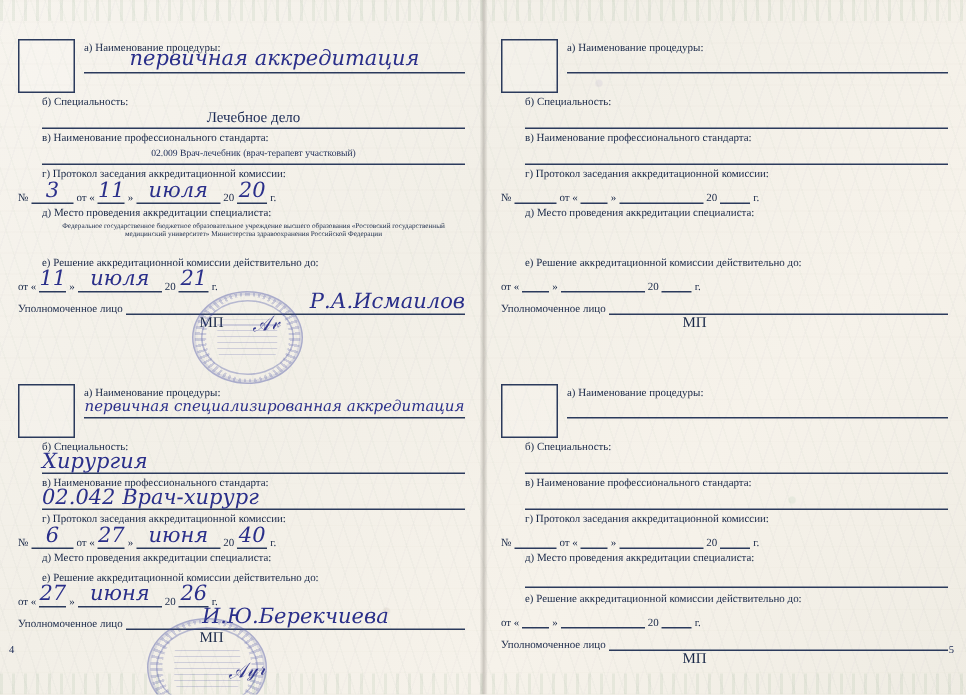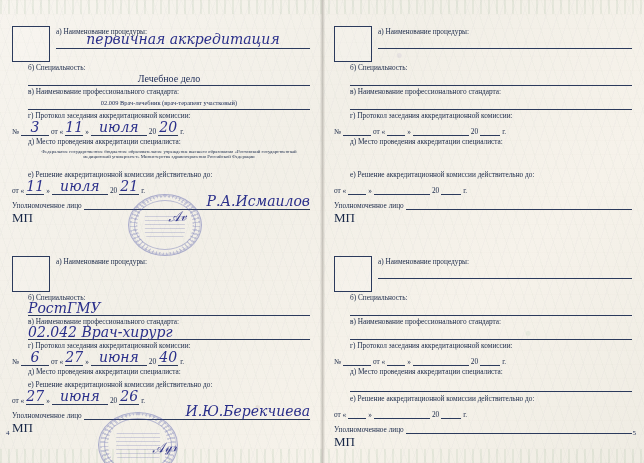--- a/index.html
+++ b/index.html
@@ -144,22 +144,22 @@
     left: 0; right: 0;
     bottom: 0px;
     text-align: center;
   }
   .u.w18 { width: 18px; }
   .u.w20 { width: 20px; }
   .u.w28 { width: 28px; }
   .u.w56 { width: 56px; }
   .u.grow { flex: 1 1 auto; margin-top: 48px; }
   .mp-row {
-    text-align: left;
-    font-size: 13px;
+    text-align: center;
+    font-size: 10px;
     color: #182747;
     padding-right: 40px;
   }
 
   
   .stamp {
     position: absolute;
     border-radius: 50%;
     border: 1.4px solid rgba(60,70,160,0.55);
     box-shadow: 0 0 0 1.6px rgba(60,70,160,0.18) inset;
@@ -324,26 +324,29 @@
             <span class="inner hand" style="text-align:right">Р.А.Исмаилов</span>
           </span>
       </div>
       <div class="mp-row"><span>МП</span></div>
     </div>
 
     <div class="block b2">
       <div class="head-row">
         <div class="photo-box"></div>
         <span class="lbl">а) Наименование процедуры:</span>
+        <div class="ruled">
+          <div class="val-on-line hand big">первичная специализированная аккредитация</div>
+        </div>
       </div>
 
       <div class="row">
         <span class="lbl">б) Специальность:</span>
         <div class="ruled">
-          <div class="val-on-line hand" style="text-align:left">РостГМУ</div>
+          <div class="val-on-line hand" style="text-align:left">Хирургия</div>
         </div>
       </div>
 
       <div class="row">
         <span class="lbl">в) Наименование профессионального стандарта:</span>
         <div class="ruled">
           <div class="val-on-line hand" style="text-align:left">02.042 Врач-хирург</div>
         </div>
       </div>
 
@@ -389,21 +392,21 @@
         <span>20</span>
         <span class="u w20">
             <span class="inner hand">26</span>
           </span>
         <span>г.</span>
       </div>
 
       <div class="protocol-line" style="margin-top:2px">
         <span>Уполномоченное лицо</span>
         <span class="u grow">
-            <span class="inner hand" style="text-align:right">И.Ю.Берекчиева</span>
+            <span class="inner hand" style="text-align:center">И.Ю.Берекчиева</span>
           </span>
       </div>
       <div class="mp-row"><span>МП</span></div>
     </div>
 
     <div class="stamp stamp-1">
       <div class="ring-text"></div>
       <div class="core"></div>
     </div>
     <div class="sig-scribble" style="left:168px; top:193px;">𝒜𝓋</div>

